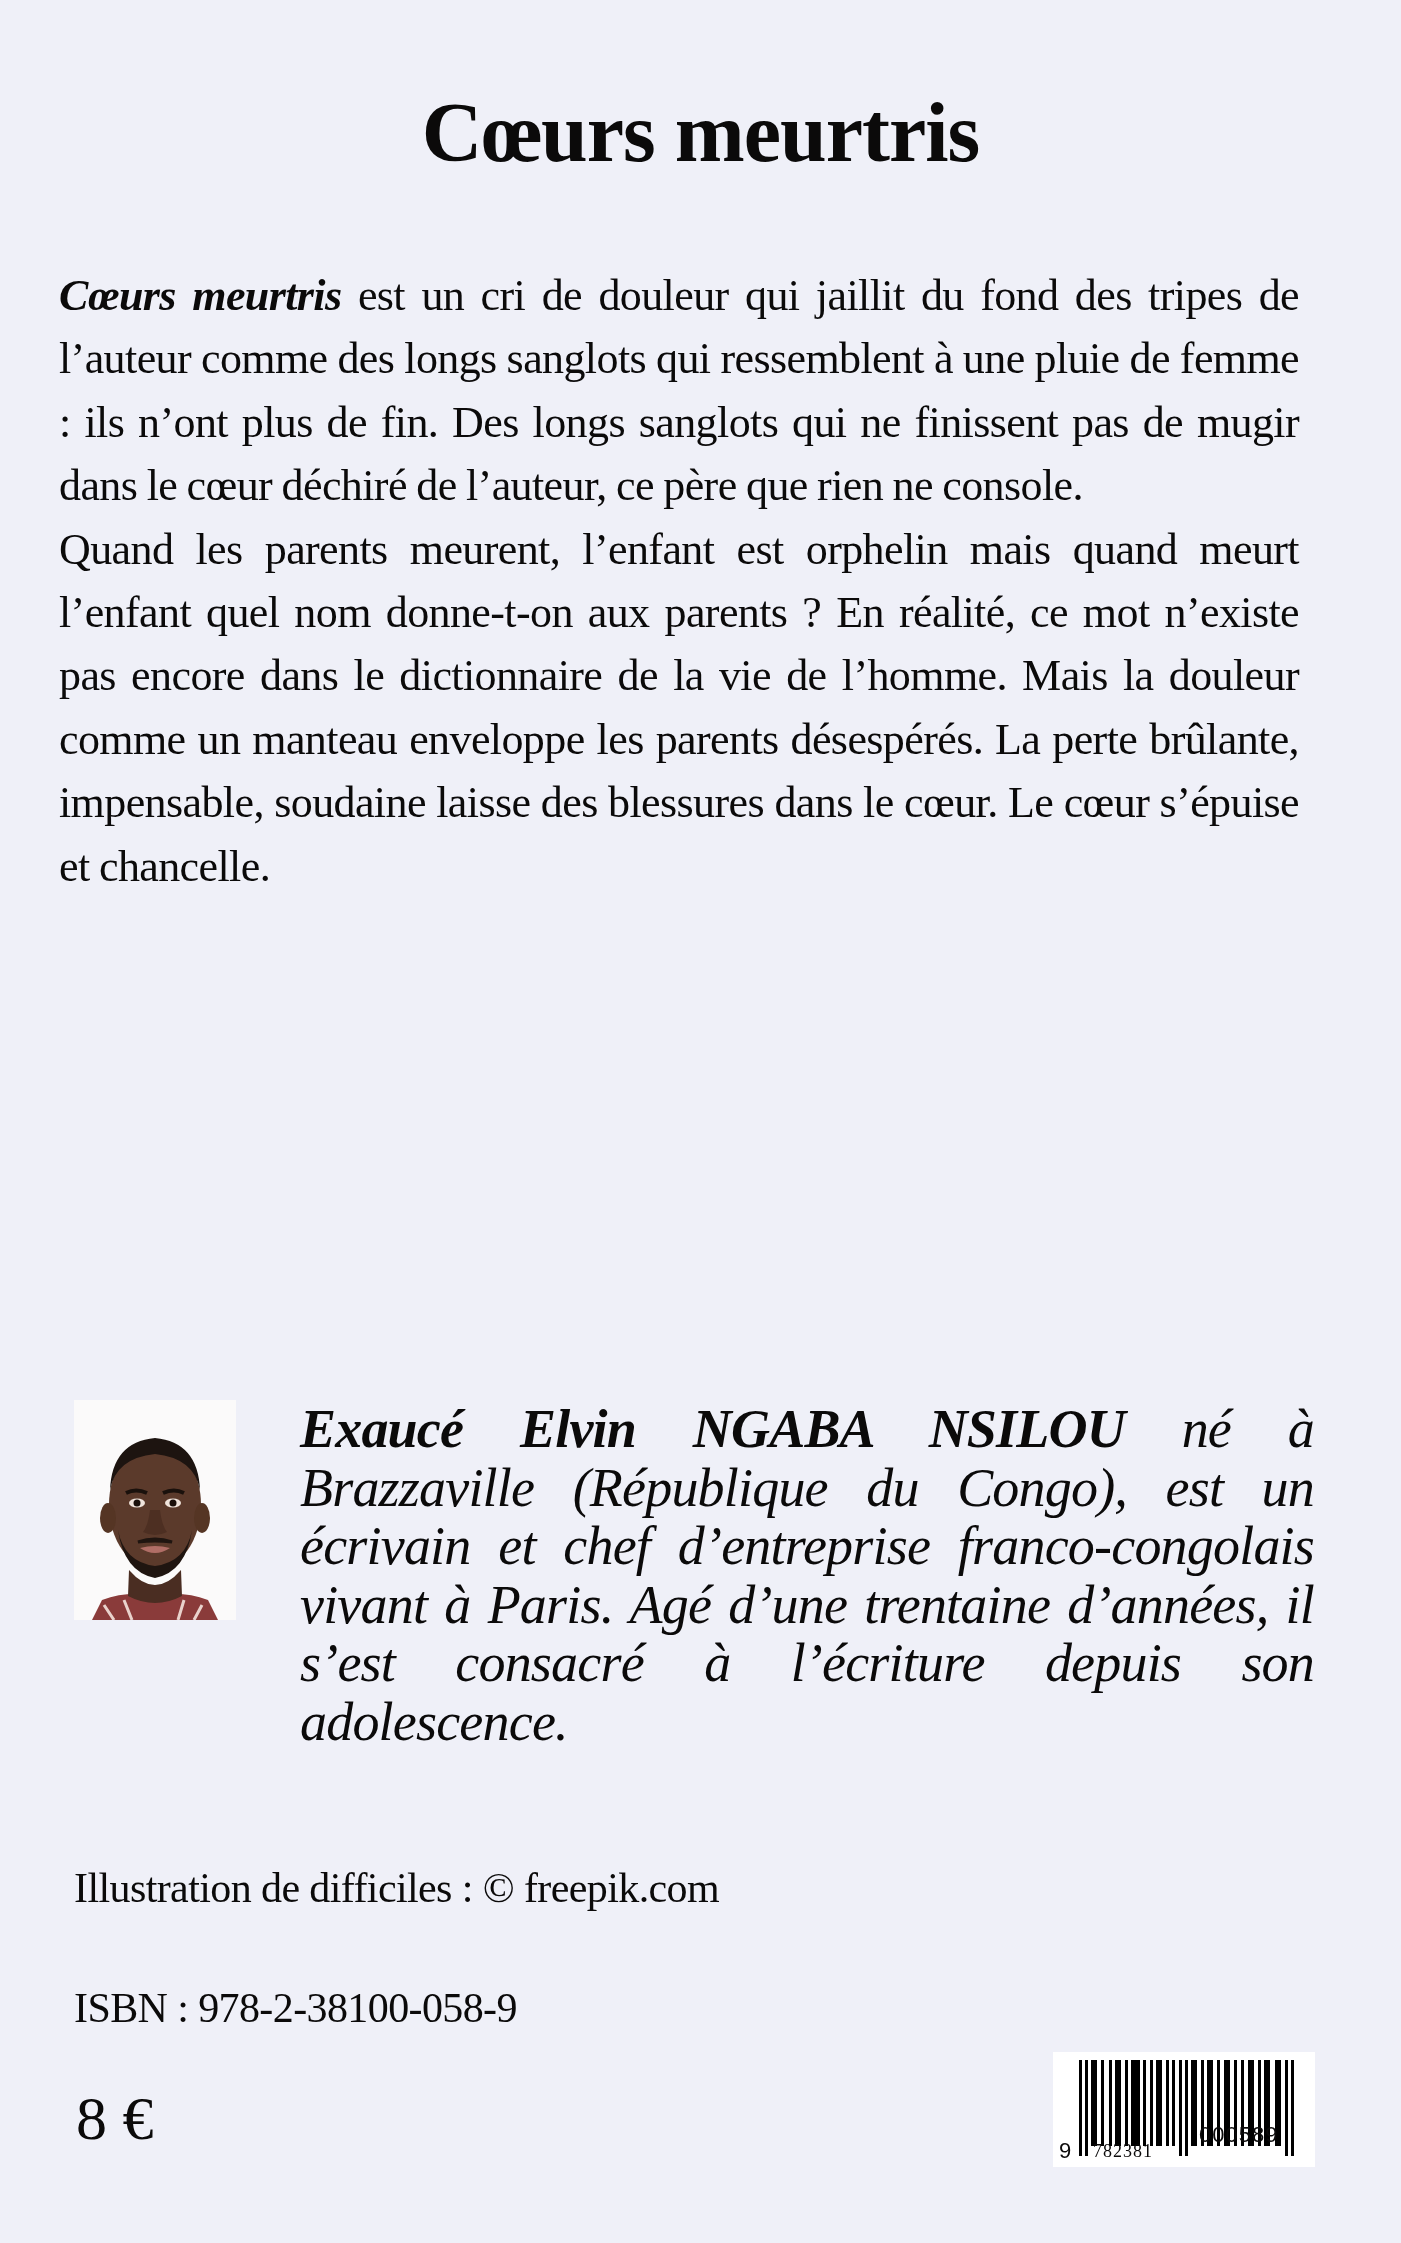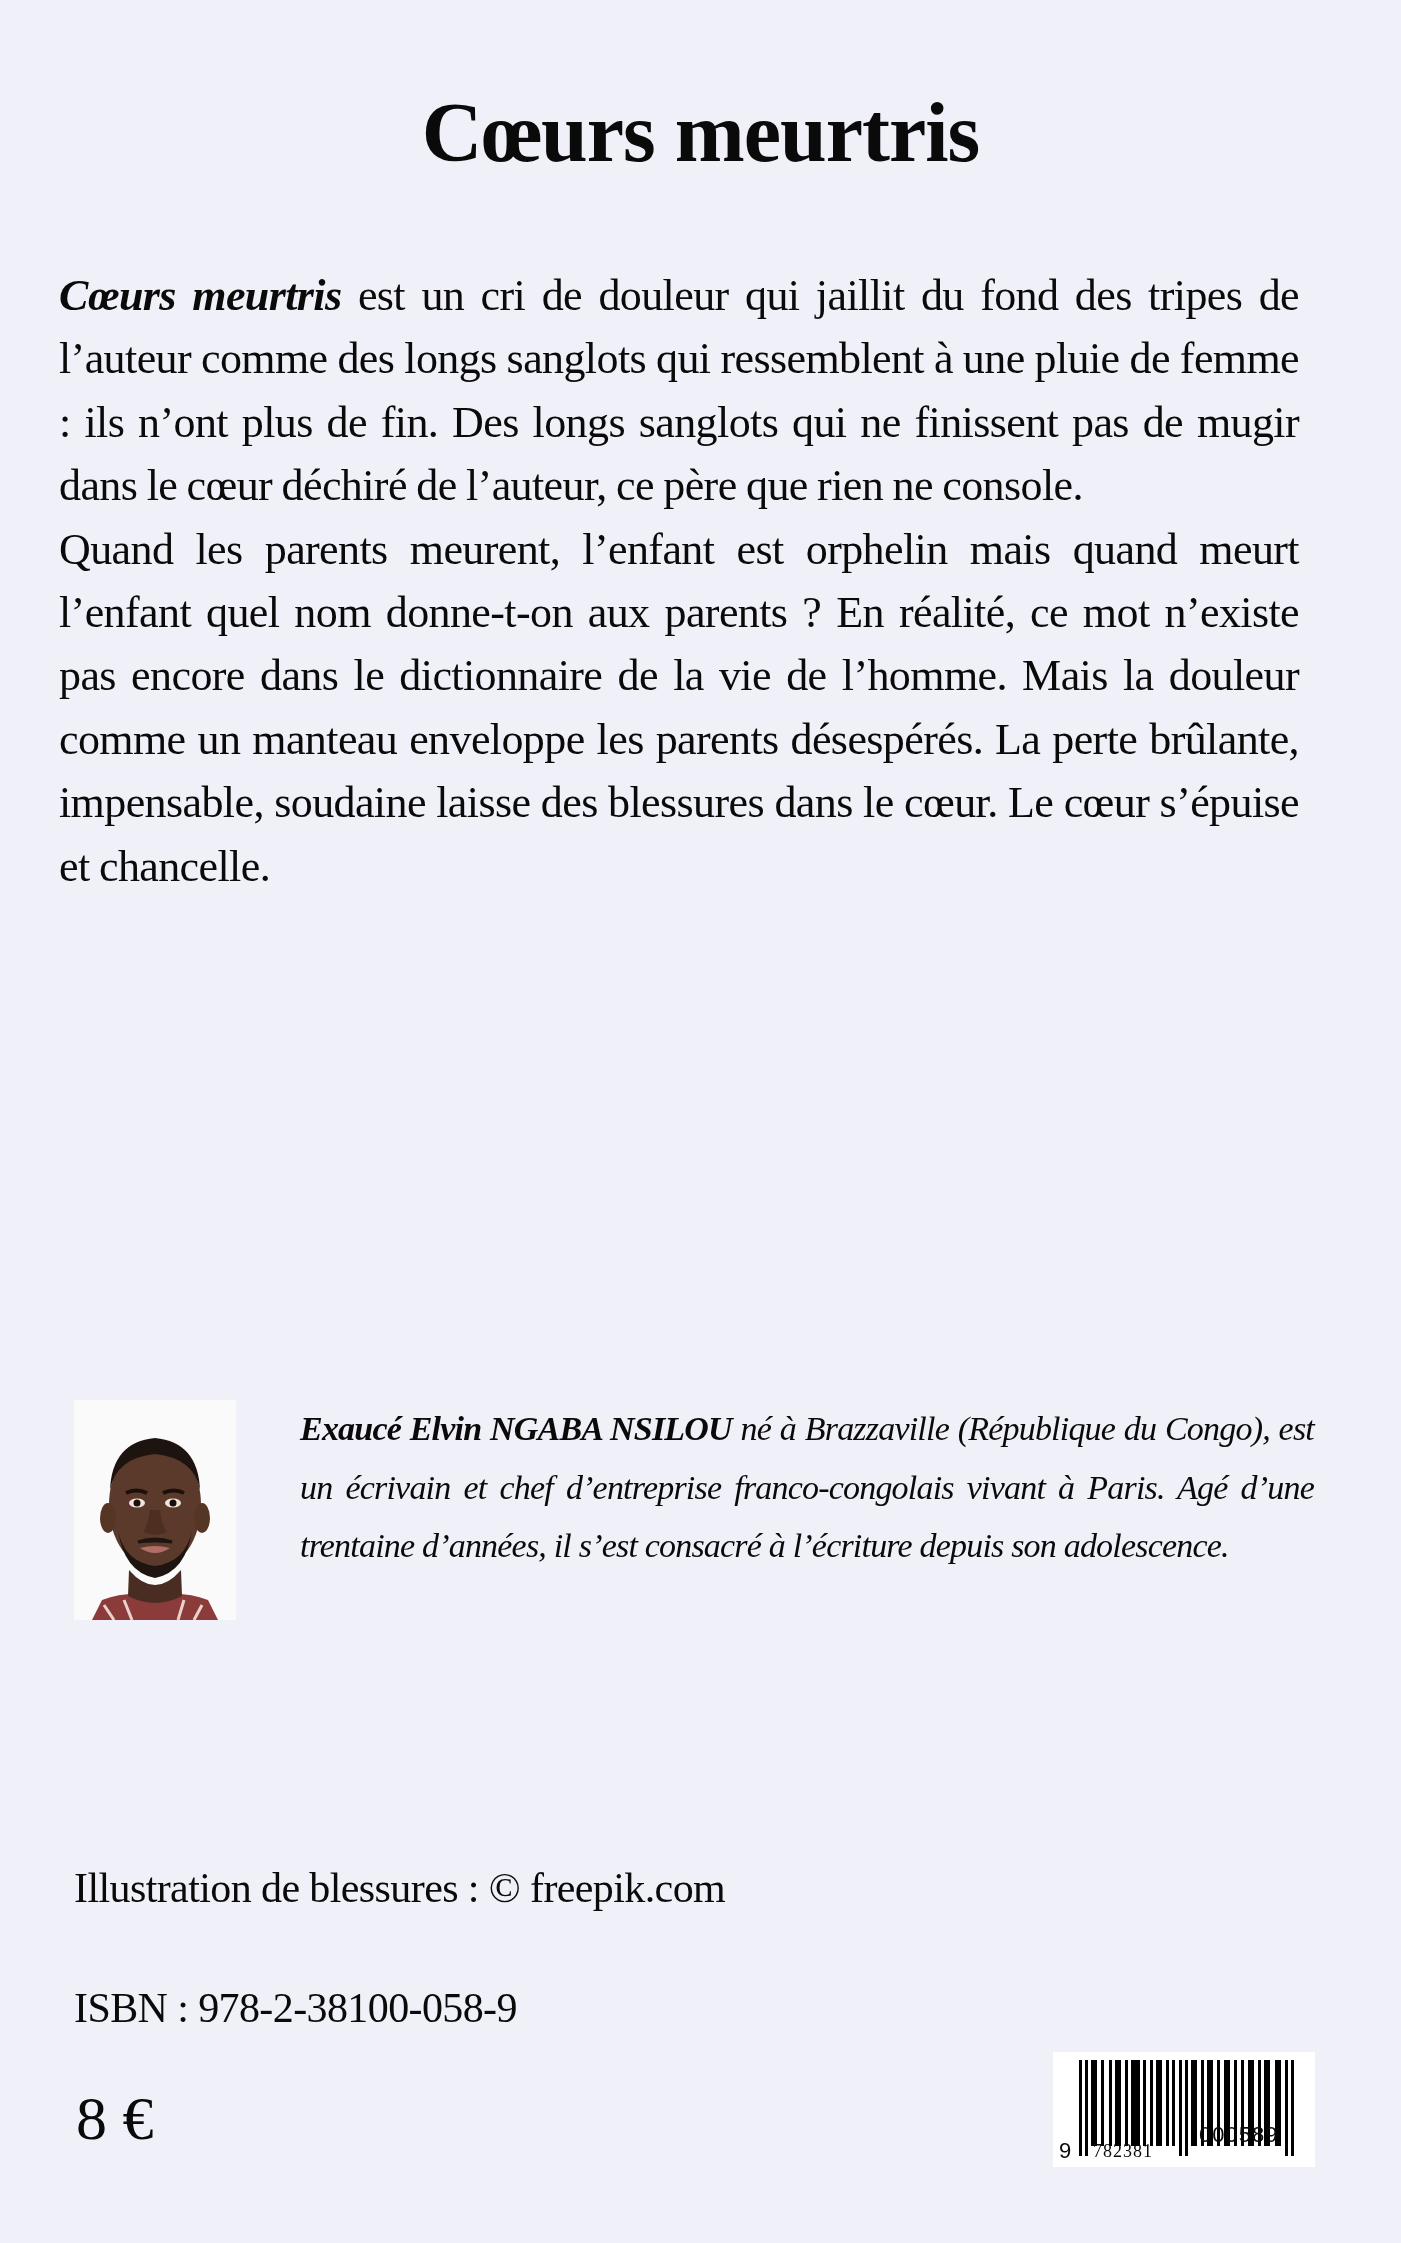--- a/index.html
+++ b/index.html
@@ -53,21 +53,21 @@
       width: 162px;
       height: 220px;
       background: #ffffff;
       overflow: hidden;
     }
     .bio {
       position: absolute;
       top: 1400px;
       left: 300px;
       width: 1014px;
-      font-size: 34px;
+      font-size: 54px;
       line-height: 58.5px;
       font-style: italic;
       text-align: justify;
       letter-spacing: -0.8px;
       margin: 0;
     }
     .bio strong {
       font-weight: bold;
     }
     .credit {
@@ -144,21 +144,21 @@
     <path d="M44 130 Q50 172 81 178 Q112 172 118 130 Q112 162 81 166 Q50 162 44 130 Z" fill="#1f1510"></path>
 
     <path d="M64 142 Q81 136 98 142 Q81 140 64 142 Z" fill="#1f1510" stroke="#1f1510" stroke-width="3"></path>
 
     <path d="M66 148 Q81 144 96 148 Q81 158 66 148 Z" fill="#b06e66"></path>
   </svg>
 </div>
 
 <p class="bio"><strong>Exaucé Elvin NGABA NSILOU</strong><span> né à Brazzaville (République du Congo), est un écrivain et chef d’entreprise franco-congolais vivant à Paris. Agé d’une trentaine d’années, il s’est consacré à l’écriture depuis son adolescence.</span></p>
 
-<div class="credit">Illustration de blessures : © freepik.com</div>
+<div class="credit">Illustration de difficiles : © freepik.com</div>
 
 <div class="isbn">ISBN : 978-2-38100-058-9</div>
 
 <div class="price">8 €</div>
 
 <div class="barcode">
   <svg width="262" height="115" viewBox="0 0 262 115">
     <rect width="262" height="115" fill="#ffffff"></rect>
     <g fill="#000000">
 

